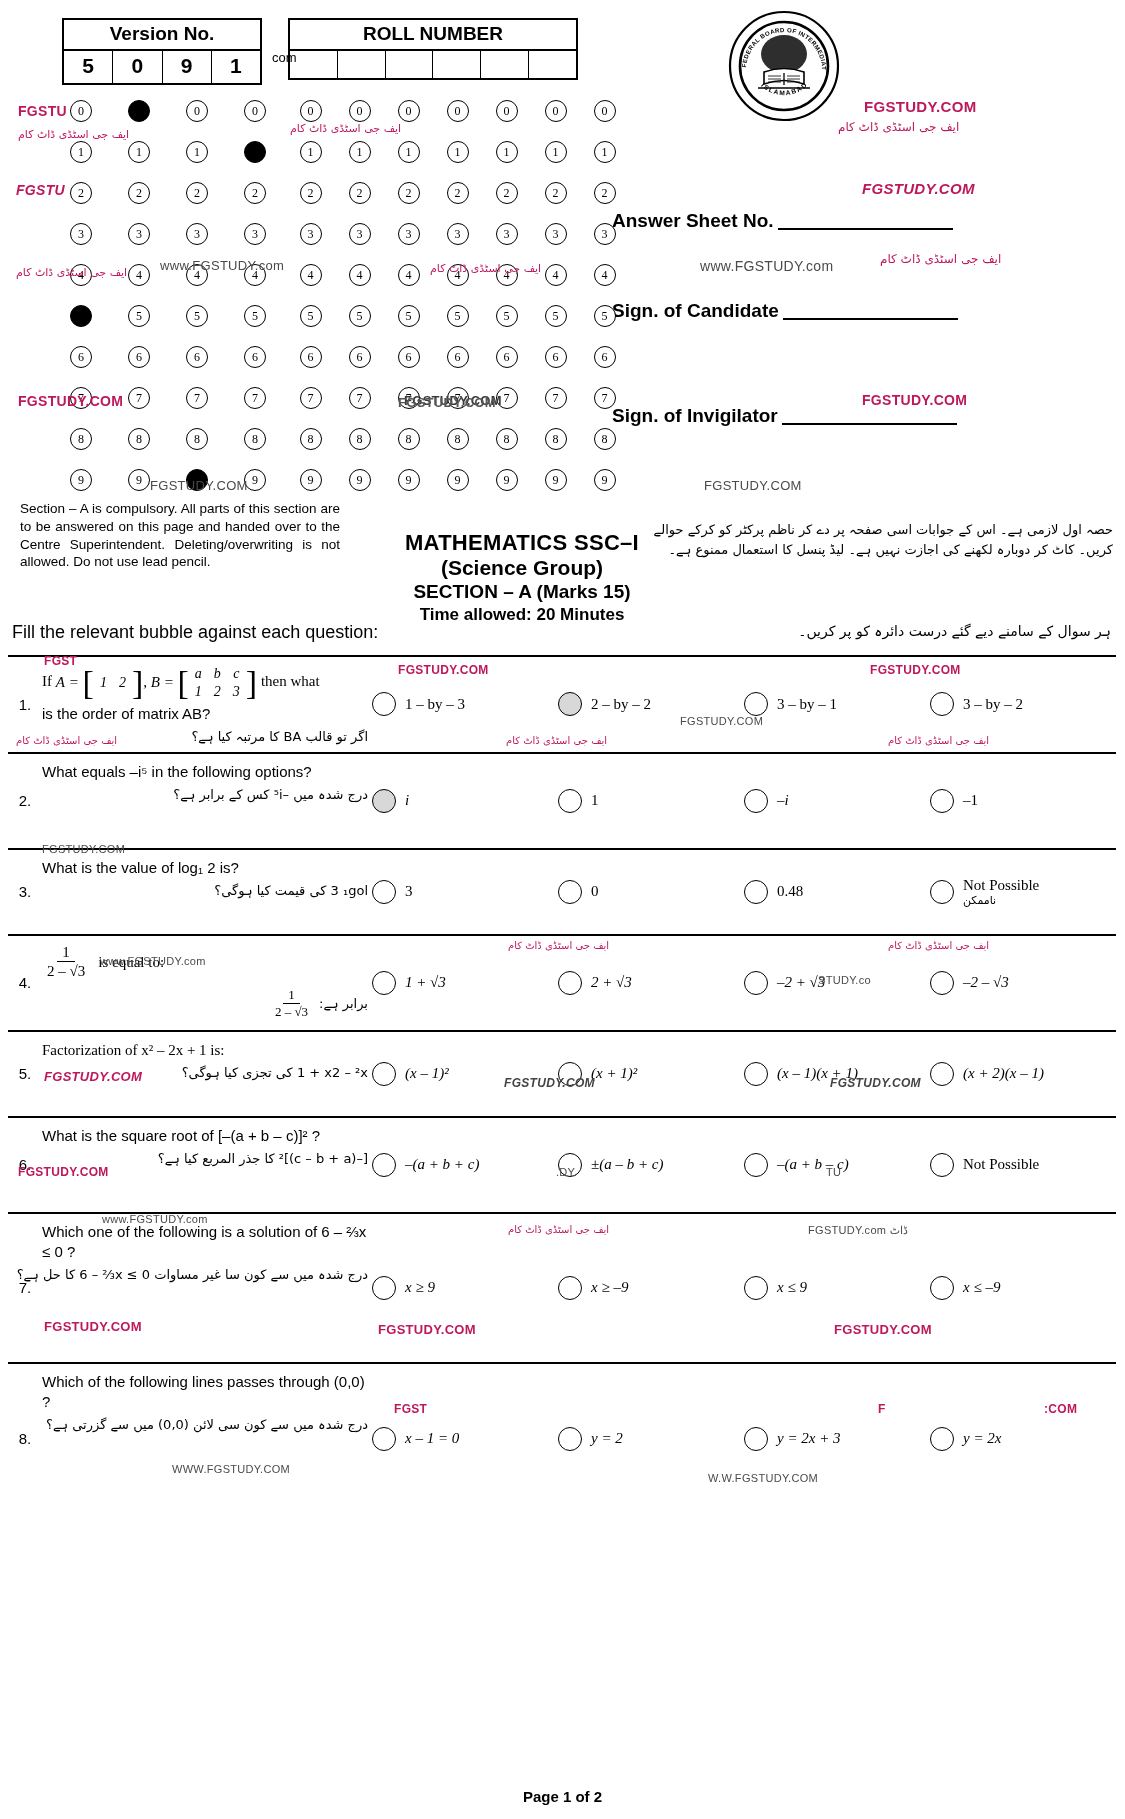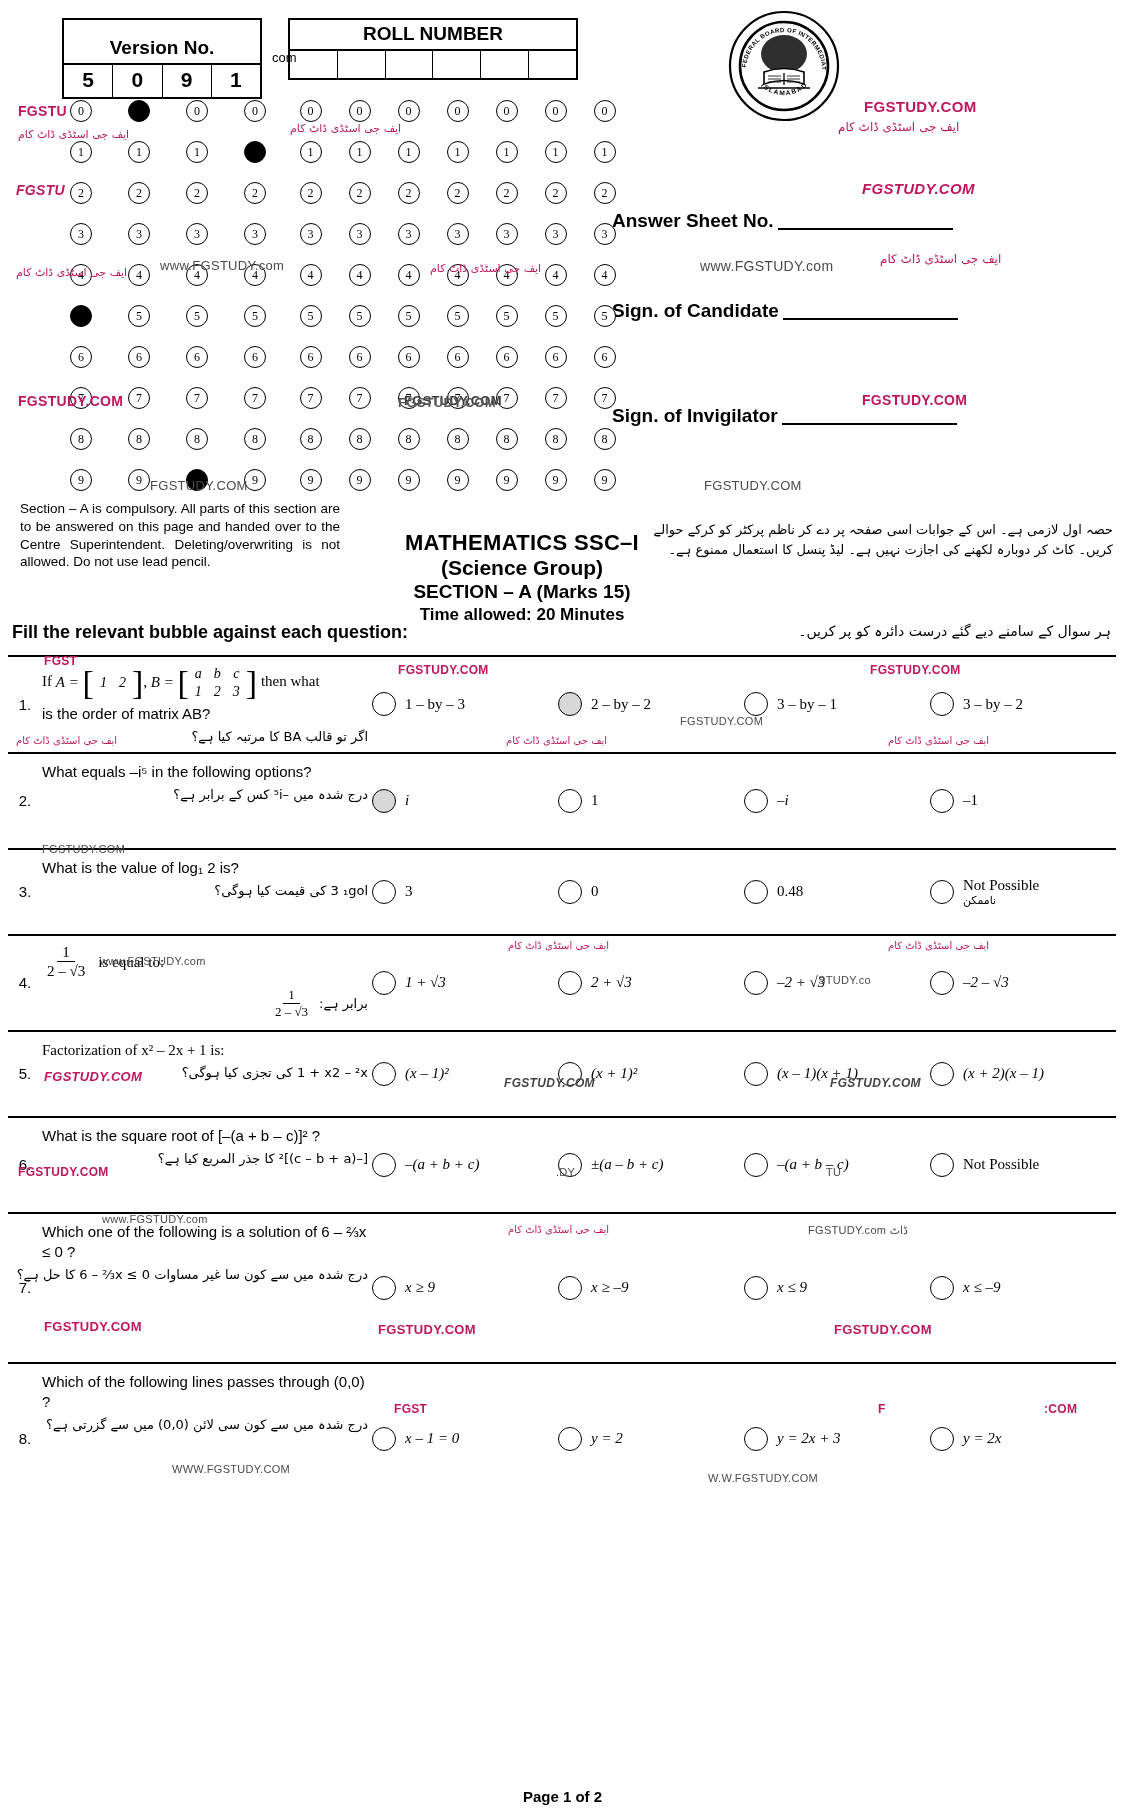--- a/index.html
+++ b/index.html
@@ -16,21 +16,21 @@
 
   
   .urdu { font-family:"DejaVu Sans", sans-serif; direction:rtl; unicode-bidi:bidi-override; font-size:13px; white-space:nowrap; }
   .wm { position:absolute; font-weight:bold; color:#be185d; letter-spacing:.3px; pointer-events:none; }
   .wm-it { font-style:italic; }
   .wm-grey { color:#4a4a4a; font-weight:normal; }
   .ser { font-family:"Liberation Serif", serif; }
 
   
   .version-box { position:absolute; left:62px; top:18px; border:2px solid #000; width:200px; }
-  .version-title { text-align:center; font-weight:bold; font-size:19px; padding:17px 0 4px; border-bottom:2px solid #000; }
+  .version-title { text-align:center; font-weight:bold; font-size:19px; padding:3px 0 4px; border-bottom:2px solid #000; }
   .version-digits { display:flex; }
   .version-digits div { flex:1; text-align:center; font-weight:bold; font-size:21px; padding:3px 0 5px; border-right:1px solid #000; }
   .version-digits div:last-child { border-right:none; }
   .com-tag { position:absolute; left:272px; top:50px; font-size:13px; }
 
   .roll-box { position:absolute; left:288px; top:18px; border:2px solid #000; width:290px; }
   .roll-title { text-align:center; font-weight:bold; font-size:19px; padding:3px 0 4px; border-bottom:2px solid #000; }
   .roll-cells { display:flex; height:27px; }
   .roll-cells div { flex:1; border-right:1px solid #000; }
   .roll-cells div:last-child { border-right:none; }
@@ -56,21 +56,21 @@
 
   
   .instructions { position:absolute; left:20px; top:500px; width:320px; font-size:13.5px; line-height:1.32; text-align:justify; }
   .paper-title { position:absolute; left:352px; top:530px; width:340px; text-align:center; font-weight:bold; }
   .paper-title .t1 { font-size:22px; letter-spacing:.3px;}
   .paper-title .t2 { font-size:21px; }
   .paper-title .t3 { font-size:19px; margin-top:1px;}
   .paper-title .t4 { font-size:17px; margin-top:2px;}
   .urdu-head { position:absolute; right:12px; top:520px; width:300px; text-align:right; line-height:1.55; font-size:12.5px;}
 
-  .fill-line { position:absolute; left:12px; top:622px; font-weight:bold; font-size:18px; }
+  .fill-line { position:absolute; left:12px; top:622px; font-weight:normal; font-size:18px; }
   .fill-urdu { position:absolute; right:14px; top:623px; font-size:14px;}
 
   
   .qtable { position:absolute; left:8px; top:655px; width:1108px; border-top:2px solid #000; }
   .qrow { display:flex; border-bottom:2px solid #000; position:relative; min-height:96px; }
   .qnum { width:34px; flex:none; text-align:center; font-size:15px; display:flex; align-items:center; justify-content:center;}
   .qtext { width:330px; flex:none; padding:8px 4px 6px 0; font-size:15px; line-height:1.35; position:relative;}
   .qtext .eng { display:block; }
   .qtext .urd { display:block; text-align:right; margin-top:4px; font-size:13px;}
   .opts { flex:1; display:flex; align-items:center; }

